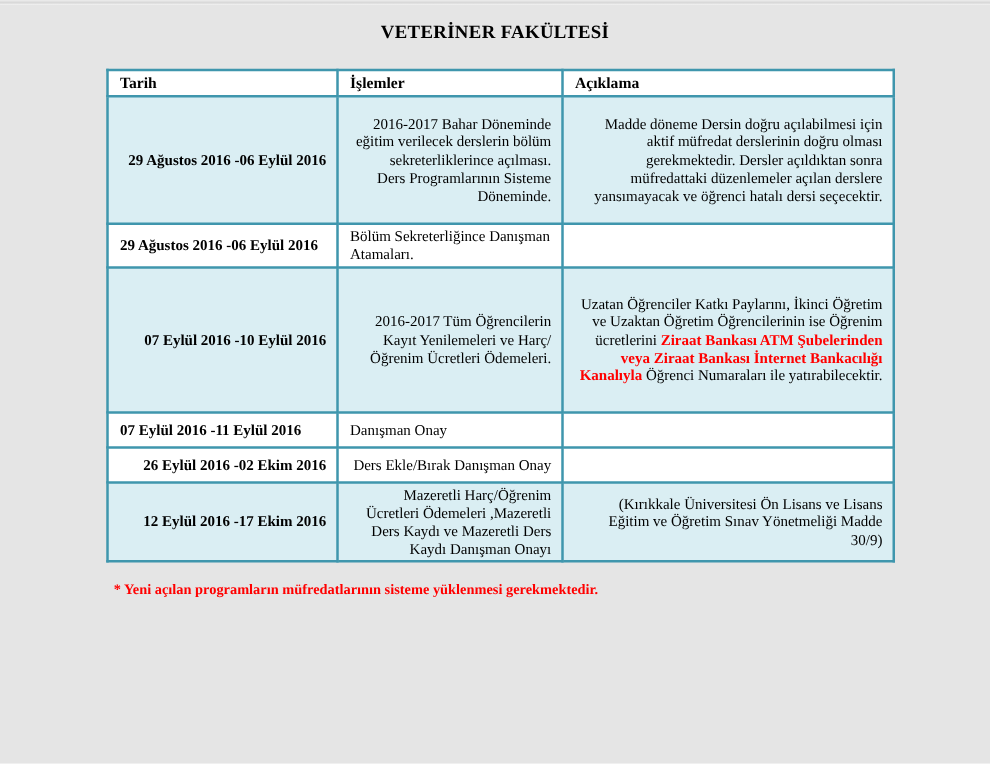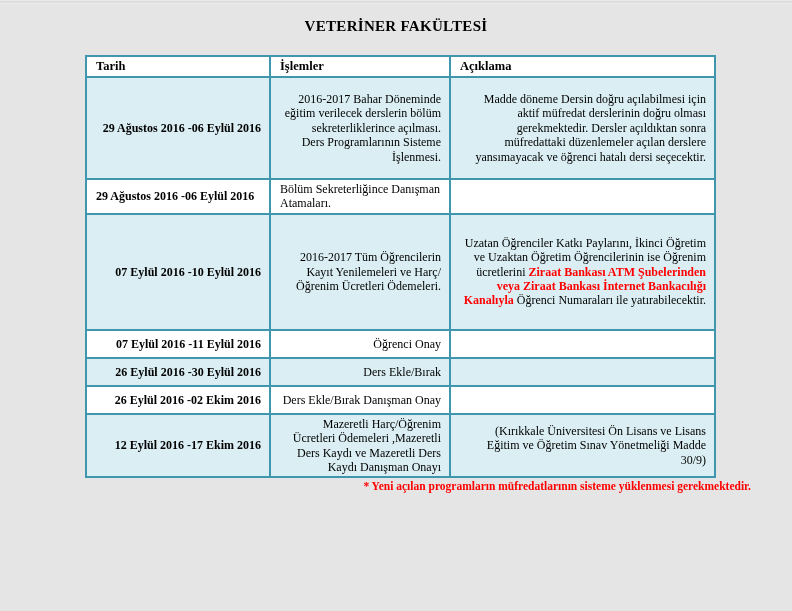--- a/index.html
+++ b/index.html
@@ -33,26 +33,26 @@
   .col-acik   { width:265px; }
   tr.blue td { background:#daeef3;text-align:right; }
   tr.white td { background:#ffffff; }
   td.date { font-weight:bold; }
   .line { display:block; }
   .red-strong { color:#ff0000; font-weight:bold; }
   .footnote {
     position:absolute; left:91px; width:660px;
     color:#ff0000; font-weight:bold; font-size:11.5px;
   }
-  .footnote-1 { top:480px;text-align:right; }
+  .footnote-1 { top:466px; }
   .footnote-2 { top:518px; }
   tr.r1 { height:102px; }
   tr.r2 { height:28px;  }
   tr.r3 { height:116px; }
-  tr.r4 { height:28px;text-align:right;  }
+  tr.r4 { height:28px;  }
   tr.r5 { height:28px;  }
   tr.r6 { height:28px;text-align:right;  }
   tr.r7 { height:46px;  }
 </style>
 </head>
 <body>
 
 <div class="canvas">
 
   <div class="top-strip"></div>
@@ -70,44 +70,39 @@
         <th>Tarih</th>
         <th>İşlemler</th>
         <th>Açıklama</th>
       </tr>
     </thead>
     <tbody>
       <tr class="blue r1">
         <td class="date">29 Ağustos 2016 -06 Eylül 2016</td>
         <td>
           <span class="line">2016-2017 Bahar Döneminde eğitim verilecek derslerin bölüm sekreterliklerince açılması.</span>
-          <span class="line">Ders Programlarının Sisteme İşlenmesi.</span>
+          <span class="line">Ders Programlarının Sisteme Döneminde.</span>
         </td>
         <td>Madde döneme Dersin doğru açılabilmesi için aktif müfredat derslerinin doğru olması gerekmektedir. Dersler açıldıktan sonra müfredattaki düzenlemeler açılan derslere yansımayacak ve öğrenci hatalı dersi seçecektir.</td>
       </tr>
       <tr class="white r2">
         <td class="date">29 Ağustos 2016 -06 Eylül 2016</td>
         <td>Bölüm Sekreterliğince Danışman Atamaları.</td>
         <td></td>
       </tr>
       <tr class="blue r3">
         <td class="date">07 Eylül  2016 -10 Eylül 2016</td>
         <td>2016-2017 Tüm Öğrencilerin Kayıt Yenilemeleri ve Harç/Öğrenim Ücretleri Ödemeleri.</td>
         <td>
           <span>Uzatan Öğrenciler Katkı Paylarını, İkinci Öğretim ve Uzaktan Öğretim Öğrencilerinin ise Öğrenim ücretlerini </span><span class="red-strong">Ziraat Bankası ATM Şubelerinden veya Ziraat Bankası İnternet Bankacılığı Kanalıyla</span><span> Öğrenci Numaraları ile yatırabilecektir.</span>
         </td>
       </tr>
       <tr class="white r4">
         <td class="date">07 Eylül  2016 -11 Eylül 2016</td>
-        <td>Öğrenci Onay</td>
-        <td></td>
-      </tr>
-      <tr class="blue r5">
-        <td class="date">26 Eylül  2016 -30 Eylül 2016</td>
-        <td>Ders Ekle/Bırak</td>
+        <td>Danışman Onay</td>
         <td></td>
       </tr>
       <tr class="white r6">
         <td class="date">26 Eylül  2016 -02 Ekim 2016</td>
         <td>Ders Ekle/Bırak Danışman Onay</td>
         <td></td>
       </tr>
       <tr class="blue r7">
         <td class="date">12 Eylül  2016 -17 Ekim 2016</td>
         <td>Mazeretli Harç/Öğrenim Ücretleri Ödemeleri ,Mazeretli Ders Kaydı ve Mazeretli Ders Kaydı Danışman Onayı</td>

